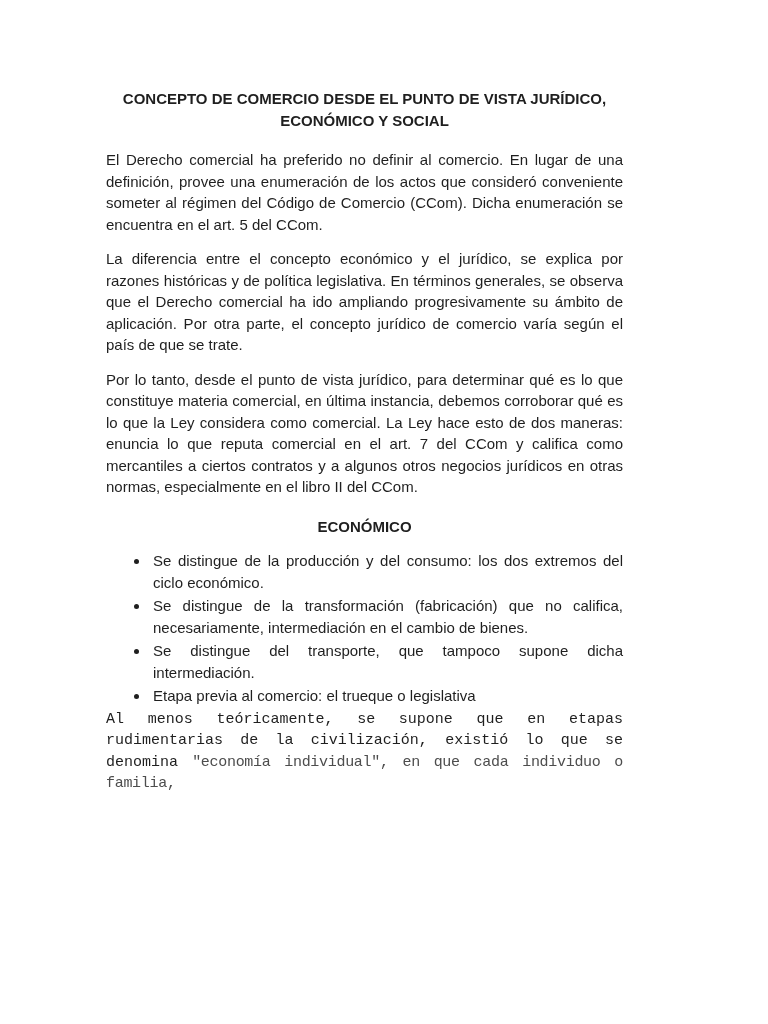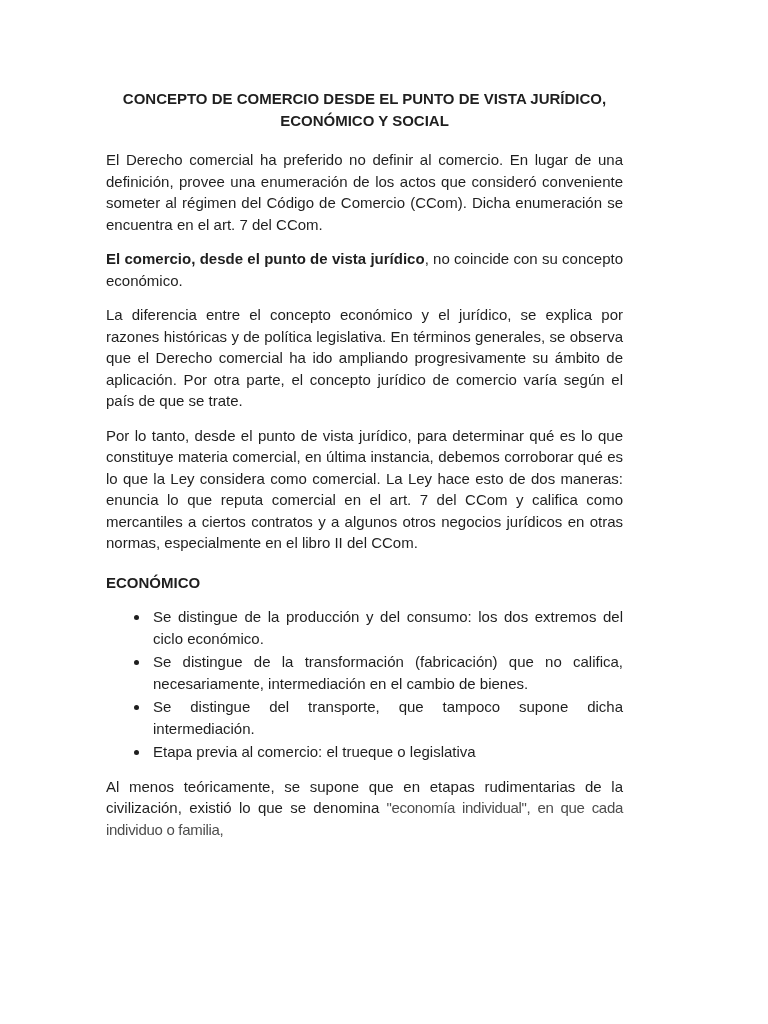--- a/index.html
+++ b/index.html
@@ -35,53 +35,53 @@
     text-align: justify;
     margin: 0 0 13px 0;
   }
   .para strong {
     font-weight: bold;
   }
   .section-heading {
     font-size: 15px;
     line-height: 21.5px;
     font-weight: bold;
-    text-align: left;
+    text-align: center;
     margin: 18px 0 13px 0;
   }
   .bullet-list {
-    margin: 0 0 13px 0;
+    margin: 0 0 2px 0;
     padding: 0 0 0 44px;
     list-style: disc outside;
   }
   .bullet-list li {
     font-size: 15px;
     line-height: 21.5px;
     text-align: justify;
     margin: 0 0 2px 0;
     padding-left: 3px;
   }
   .alt-font {
     color: #4d4d4d;
     letter-spacing: -0.3px;
   }
   .last-para {
     margin-bottom: 8px;
+    font-family: Liberation Mono, monospace;
   }
 </style>
 </head>
 <body>
 
 <div class="page">
 
   <h1 class="doc-title">CONCEPTO DE COMERCIO DESDE EL PUNTO DE VISTA JURÍDICO, ECONÓMICO Y SOCIAL</h1>
 
-  <p class="para">El Derecho comercial ha preferido no definir al comercio. En lugar de una definición, provee una enumeración de los actos que consideró conveniente someter al régimen del Código de Comercio (CCom). Dicha enumeración se encuentra en el art. 7 del CCom.</p>
+  <p class="para">El Derecho comercial ha preferido no definir al comercio. En lugar de una definición, provee una enumeración de los actos que consideró conveniente someter al régimen del Código de Comercio (CCom). Dicha enumeración se encuentra en el art. 5 del CCom.</p>
 
-  <p class="para"><strong>El comercio, desde el punto de vista jurídico</strong><span>, no coincide con su concepto económico.</span></p>
 
   <p class="para">La diferencia entre el concepto económico y el jurídico, se explica por razones históricas y de política legislativa. En términos generales, se observa que el Derecho comercial ha ido ampliando progresivamente su ámbito de aplicación. Por otra parte, el concepto jurídico de comercio varía según el país de que se trate.</p>
 
   <p class="para">Por lo tanto, desde el punto de vista jurídico, para determinar qué es lo que constituye materia comercial, en última instancia, debemos corroborar qué es lo que la Ley considera como comercial. La Ley hace esto de dos maneras: enuncia lo que reputa comercial en el art. 7 del CCom y califica como mercantiles a ciertos contratos y a algunos otros negocios jurídicos en otras normas, especialmente en el libro II del CCom.</p>
 
 
   <h2 class="section-heading">ECONÓMICO</h2>
 
 
 

